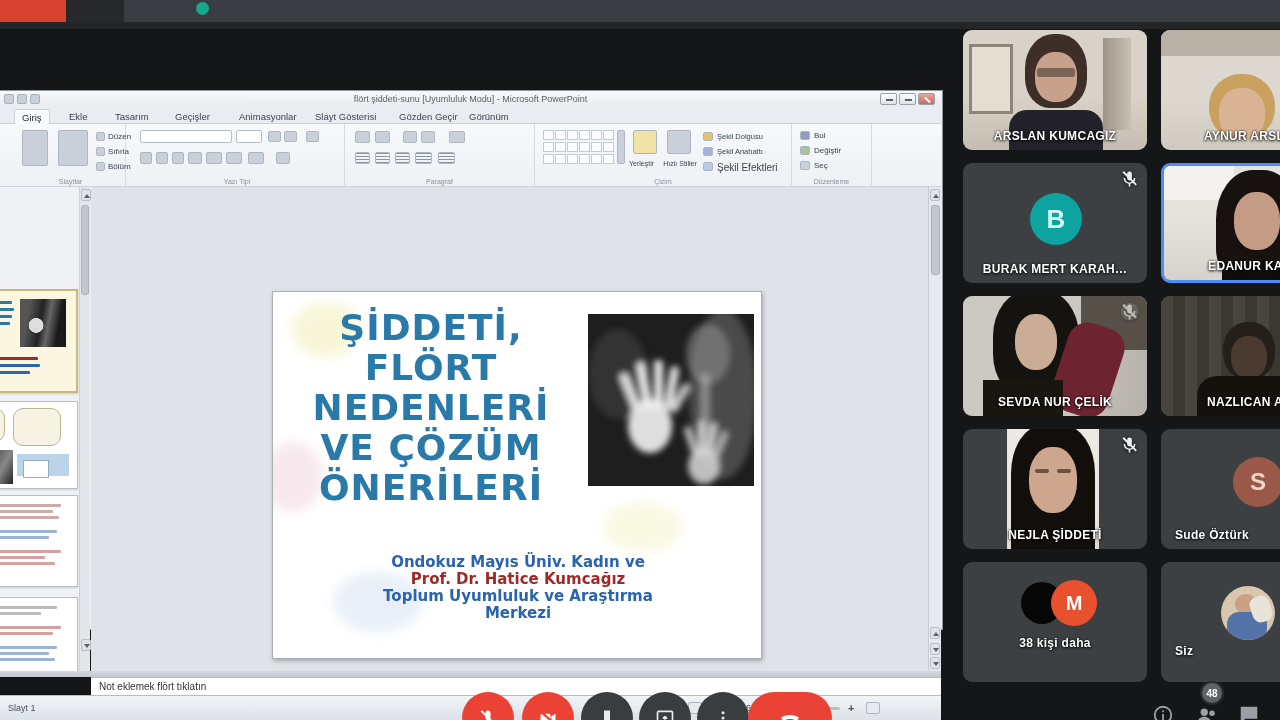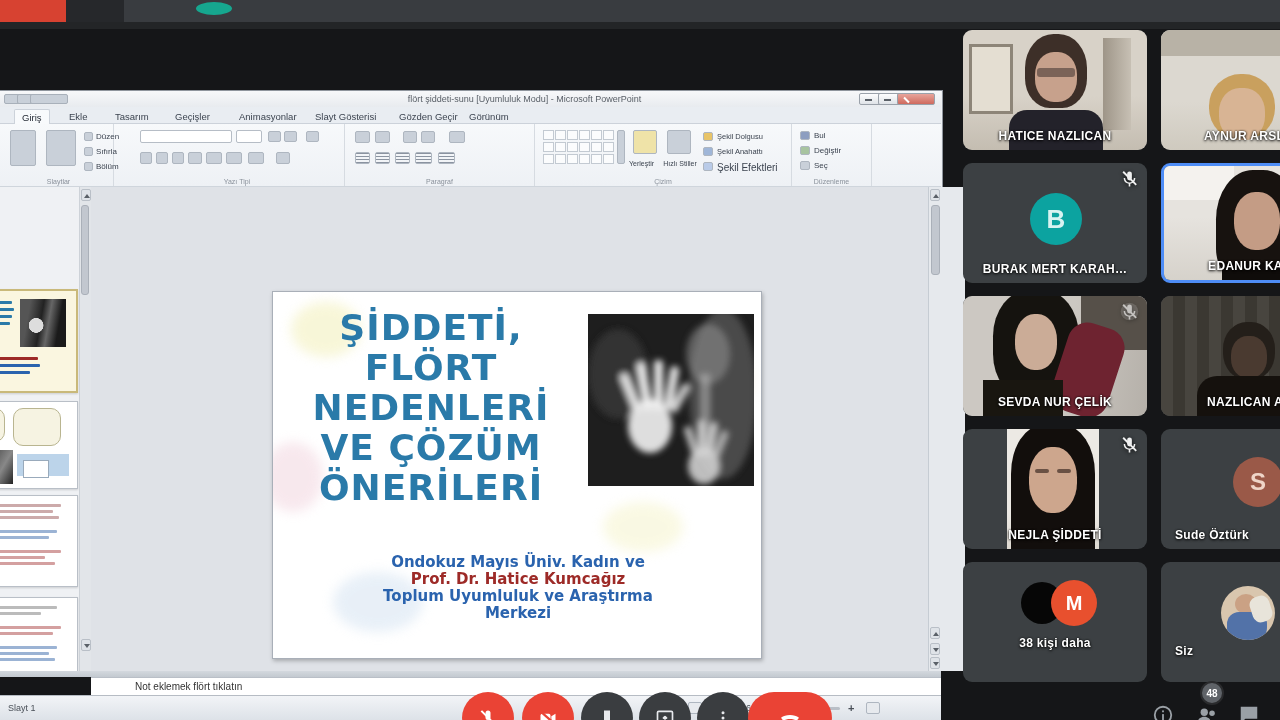--- a/index.html
+++ b/index.html
@@ -1,18 +1,18 @@
 <!DOCTYPE html>
 <html><head>
 <meta charset="utf-8">
 <style>
   * { margin:0; padding:0; box-sizing:border-box; }
   html,body { width:1280px; height:720px; overflow:hidden; background:#151618;
               font-family:"Liberation Sans", sans-serif; }
-  .abs { position:absolute;padding-left:36px; }
+  .abs { position:absolute; }
 
   
   #tabstrip { left:0; top:0; width:1280px; height:22px; background:#393c40; }
   #tabstrip .dark-left { left:66px; top:0; width:58px; height:22px; background:#26282b; }
   #red-corner { left:0; top:0; width:66px; height:29px; }
   #favicon { left:196px; top:2px; width:13px; height:13px; border-radius:50%; }
   #strip-shadow { left:0; top:22px; width:1280px; height:7px; background:#232527; }
 
   
   #ppt { left:0; top:90px; width:943px; height:540px; background:#eef1f4;
@@ -140,21 +140,21 @@
     <span class="rtab" style="left:108px">Tasarım</span>
     <span class="rtab" style="left:168px">Geçişler</span>
     <span class="rtab" style="left:232px">Animasyonlar</span>
     <span class="rtab" style="left:308px">Slayt Gösterisi</span>
     <span class="rtab" style="left:392px">Gözden Geçir</span>
     <span class="rtab" style="left:462px">Görünüm</span>
   </div>
 
   <div id="ribbon" class="abs">
 
-    <div class="rgroup" style="left:4px;width:110px">
+    <div class="rgroup" style="left:16px;width:110px">
       <div class="ic" style="left:6px;top:6px;width:26px;height:36px"></div>
       <div class="ic" style="left:42px;top:6px;width:30px;height:36px"></div>
       <div class="ic" style="left:80px;top:8px;width:9px;height:9px"></div>
       <span class="rsmall" style="left:92px;top:8px">Düzen</span>
       <div class="ic" style="left:80px;top:23px;width:9px;height:9px"></div>
       <span class="rsmall" style="left:92px;top:23px">Sıfırla</span>
       <div class="ic" style="left:80px;top:38px;width:9px;height:9px"></div>
       <span class="rsmall" style="left:92px;top:38px">Bölüm</span>
       <div class="glabel">Slaytlar</div>
     </div>
@@ -380,21 +380,21 @@
 
 <div class="tile" style="left:963px;top:30px">
   <div class="pz" style="inset:0;background:linear-gradient(#d8d2c8 0 55%,#c4bdb1)"></div>
   <div class="pz" style="left:6px;top:14px;width:44px;height:70px;background:#e4ded2;border:3px solid #8d8578"></div>
   <div class="pz" style="left:138px;top:10px;width:30px;height:86px;background:#b3aironpx"></div>
   <div class="pz" style="left:140px;top:8px;width:28px;height:92px;background:linear-gradient(90deg,#9e9588,#c7c0b4)"></div>
   <div class="pz" style="left:62px;top:4px;width:62px;height:74px;border-radius:46% 46% 40% 40%;background:#3d2f28"></div>
   <div class="pz" style="left:72px;top:22px;width:42px;height:50px;border-radius:45%;background:#c7a18c"></div>
   <div class="pz" style="left:74px;top:38px;width:38px;height:9px;background:rgba(60,50,45,.55);border-radius:3px"></div>
   <div class="pz" style="left:46px;top:80px;width:94px;height:40px;border-radius:18px 18px 0 0;background:#23222a"></div>
-  <div class="name">HATICE NAZLICAN</div>
+  <div class="name">ARSLAN KUMCAGIZ</div>
 </div>
 
 <div class="tile" style="left:1161px;top:30px">
   <div class="pz" style="inset:0;background:linear-gradient(#dcd8d0 0 60%,#cfcabf)"></div>
   <div class="pz" style="left:0;top:0;width:184px;height:26px;background:#b8b2a6"></div>
   <div class="pz" style="left:48px;top:44px;width:66px;height:66px;border-radius:48%;background:#c9a05e"></div>
   <div class="pz" style="left:58px;top:58px;width:46px;height:52px;border-radius:45%;background:#d8b494"></div>
   <div class="name">AYNUR ARSLAN</div>
 </div>
 

